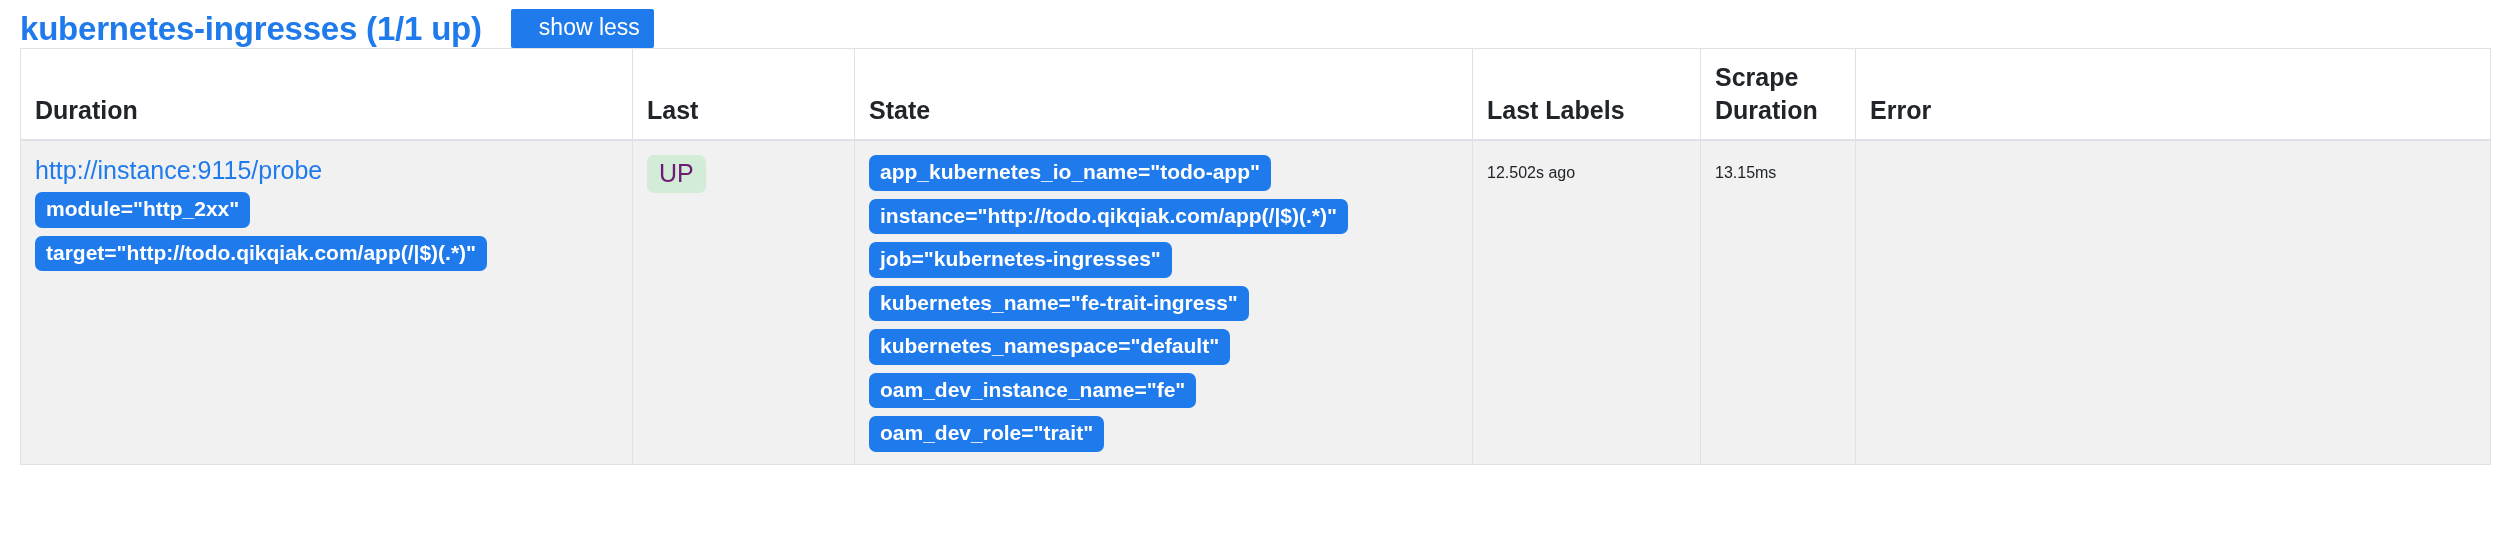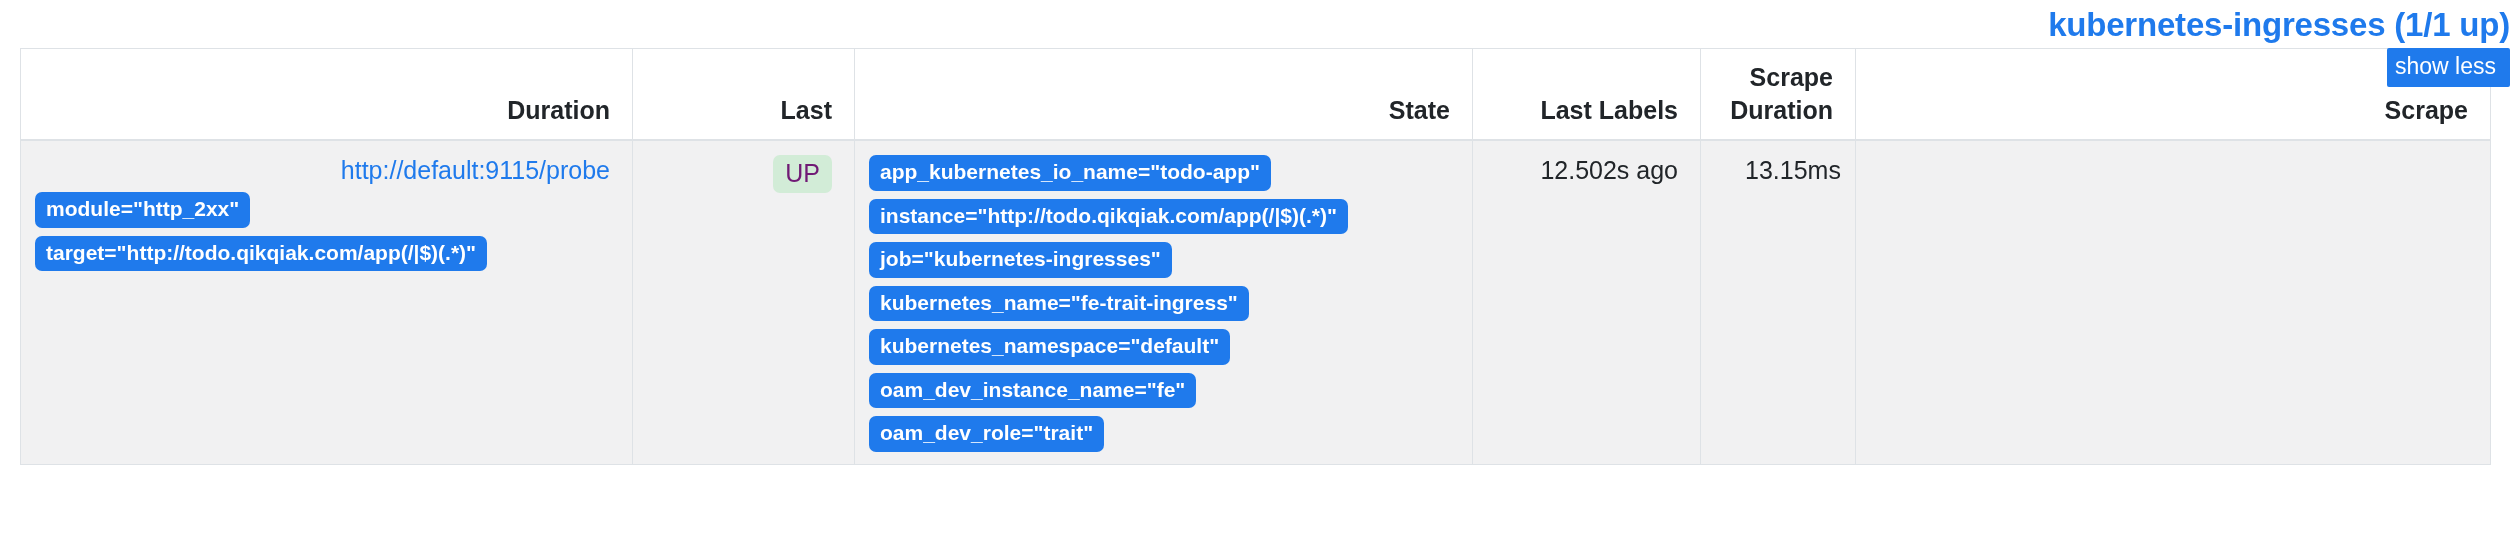--- a/index.html
+++ b/index.html
@@ -18,68 +18,68 @@
   .page {
     position: relative;
     width: 2510px;
     height: 558px;
     box-sizing: border-box;
   }
 
   
   .job-header {
     display: flex;
-    align-items: flex-end;
-    gap: 7px;
+    align-items: center;
+    gap: 17px;
     padding: 8px 0 0 20px;
     height: 48px;
     box-sizing: border-box;
-    flex-direction: column;
   }
   .job-title {
     font-size: 33px;
     font-weight: bold;
     color: #1f7aec;
     letter-spacing: -0.2px;
     white-space: nowrap;
     line-height: 1;
   }
   .show-less-btn {
     display: inline-flex;
     align-items: center;
     justify-content: center;
     background: #1f7aec;
     color: #ffffff;
     font-size: 23px;
     font-family: "Liberation Sans", sans-serif;
     border: none;
     border-radius: 2px;
-    padding: 7px 14px 9px 8px;
+    padding: 7px 14px 9px 28px;
     cursor: pointer;
     line-height: 1;
     white-space: nowrap;
+    margin-left: 12px;
   }
 
   
   .table-wrap {
     padding: 0 20px 0 20px;
     box-sizing: border-box;
   }
   table.targets-table {
     border-collapse: collapse;
     table-layout: fixed;
     width: 2470px;
     background: #ffffff;
     font-size: 25px;
   }
   table.targets-table th,
   table.targets-table td {
     border: 1px solid #dee2e6;
     vertical-align: bottom;
-    text-align: right;
+    text-align: left;
     padding: 12px 22px 12px 14px;
     box-sizing: border-box;
   }
   table.targets-table thead th {
     background: #ffffff;
     font-weight: bold;
     font-size: 25px;
     color: #212529;
     height: 82px;
     border-bottom-width: 2px;
@@ -136,25 +136,24 @@
     background: #d2ecd7;
     color: #701a75;
     font-size: 25px;
     border-radius: 7px;
     padding: 3px 12px 5px 12px;
     line-height: 1.2;
   }
 
   
   .value-text {
-    font-size: 25px;
+    font-size: 16px;
     color: #212529;
     line-height: 1.2;
     white-space: nowrap;
-    margin-left: 30px;
   }
   .error-text {
     font-size: 25px;
     color: #a5262e;
     line-height: 1.2;
   }
 </style>
 </head>
 <body>
 
@@ -175,28 +174,28 @@
         <col class="c-duration">
         <col class="c-error">
       </colgroup>
       <thead>
         <tr>
           <th>Duration</th>
           <th>Last</th>
           <th>State</th>
           <th>Last Labels</th>
           <th>Scrape Duration</th>
-          <th>Scrape</th>
+          <th>Error</th>
         </tr>
       </thead>
       <tbody>
         <tr>
 
           <td>
-            <a class="endpoint-link">http://default:9115/probe</a>
+            <a class="endpoint-link">http://instance:9115/probe</a>
             <div class="badge-list">
               <span class="label-badge">module="http_2xx"</span>
               <span class="label-badge">target="http://todo.qikqiak.com/app(/|$)(.*)"</span>
             </div>
           </td>
 
           <td>
             <span class="state-badge">UP</span>
           </td>
 

